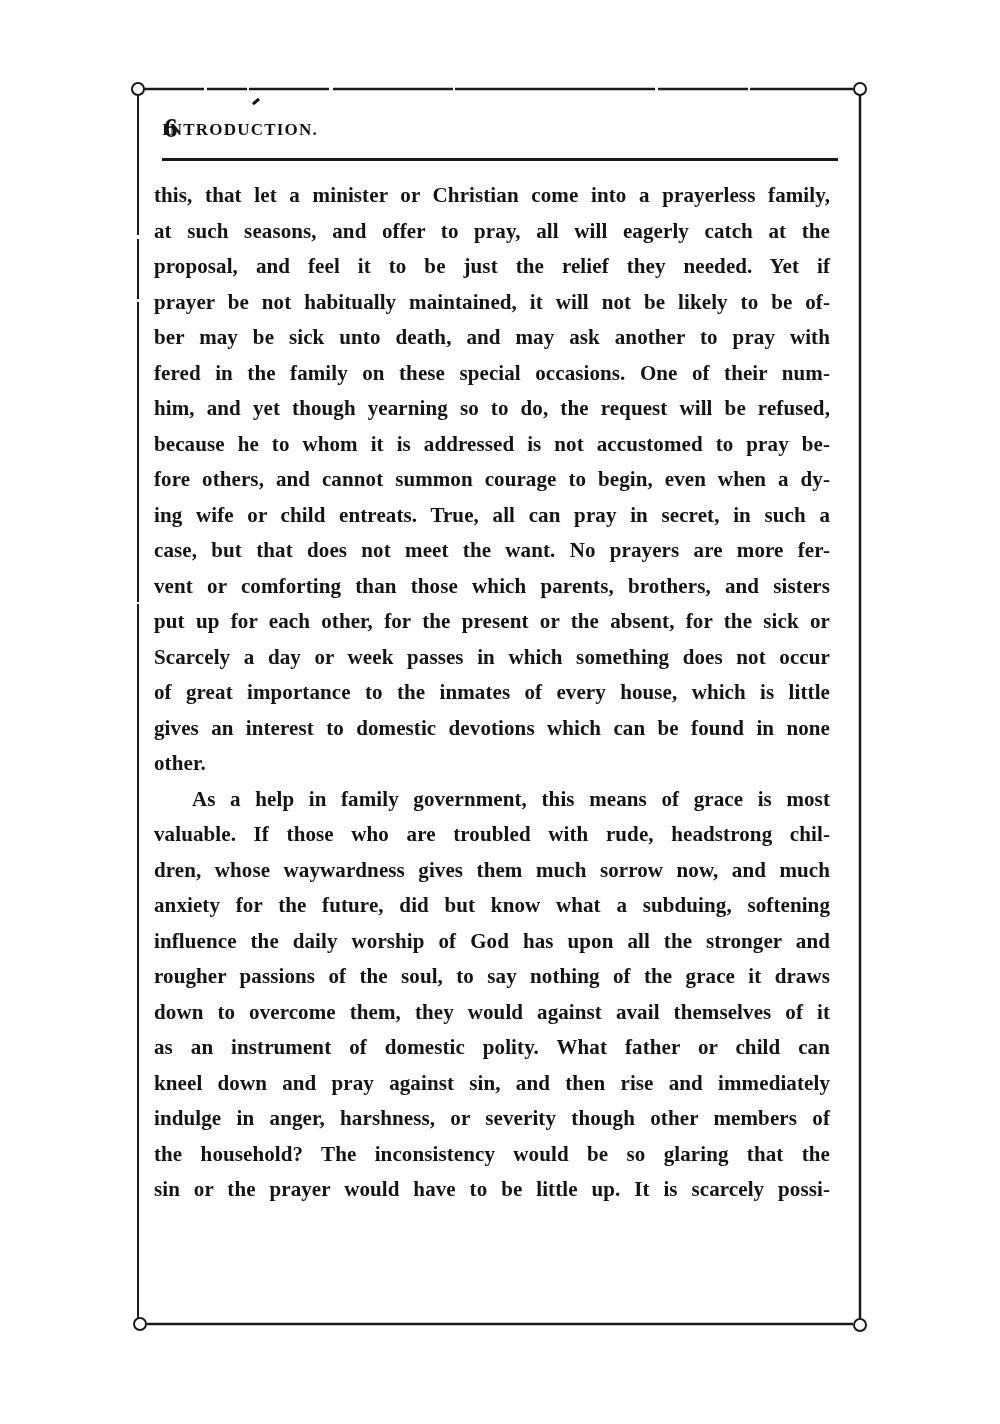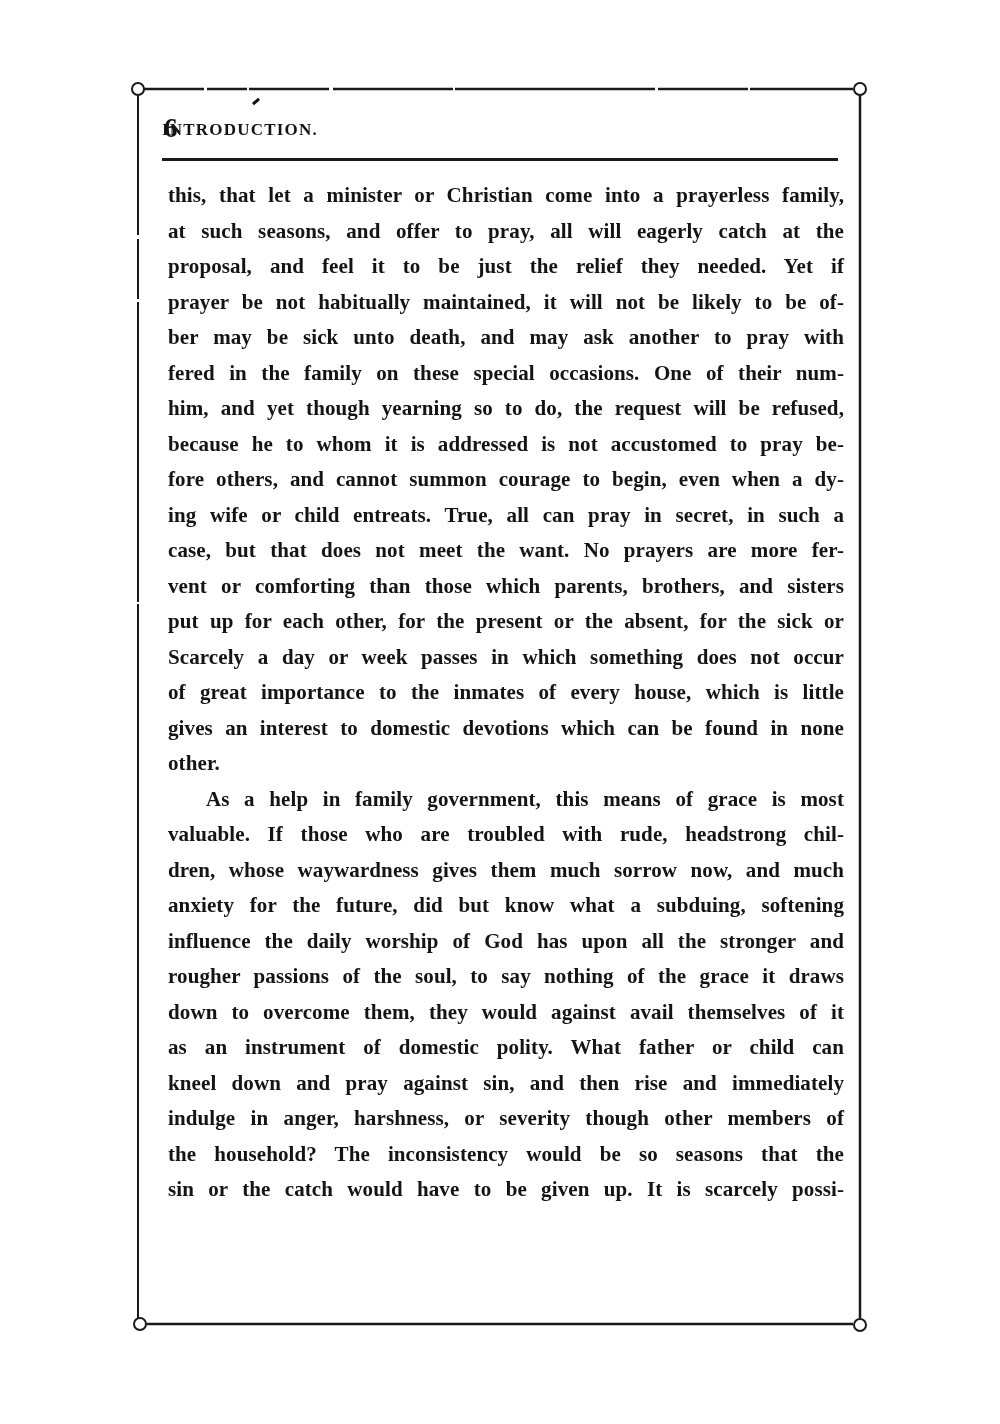--- a/index.html
+++ b/index.html
@@ -61,21 +61,21 @@
     .head-rule {
       position: absolute;
       left: 162px;
       top: 158px;
       width: 676px;
       height: 3px;
       background: #1a1a1a;
     }
     .text-block {
       position: absolute;
-      left: 168px;
+      left: 154px;
       top: 178px;
       width: 676px;
     }
     .line {
       display: block;
       height: 35.5px;
       line-height: 35.5px;
       font-size: 21px;
       font-weight: bold;
       white-space: nowrap;
@@ -141,16 +141,16 @@
       <span class="line indent">As a help in family government, this means of grace is most</span>
       <span class="line">valuable.  If those who are troubled with rude, headstrong chil-</span>
       <span class="line">dren, whose waywardness gives them much sorrow now, and much</span>
       <span class="line">anxiety for the future, did but know what a subduing, softening</span>
       <span class="line">influence the daily worship of God has upon all the stronger and</span>
       <span class="line">rougher passions of the soul, to say nothing of the grace it draws</span>
       <span class="line">down to overcome them, they would against avail themselves of it</span>
       <span class="line">as an instrument of domestic polity.  What father or child can</span>
       <span class="line">kneel down and pray against sin, and then rise and immediately</span>
       <span class="line">indulge in anger, harshness, or severity though other members of</span>
-      <span class="line">the household?  The inconsistency would be so seasons that the</span>
-      <span class="line">sin or the catch would have to be given up.  It is scarcely possi-</span>
+      <span class="line">the household?  The inconsistency would be so glaring that the</span>
+      <span class="line">sin or the prayer would have to be little up.  It is scarcely possi-</span>
     </div>
   </div>
 
 </body></html>

